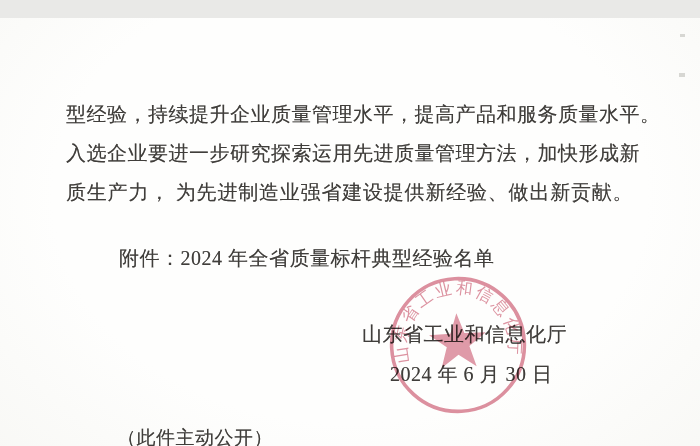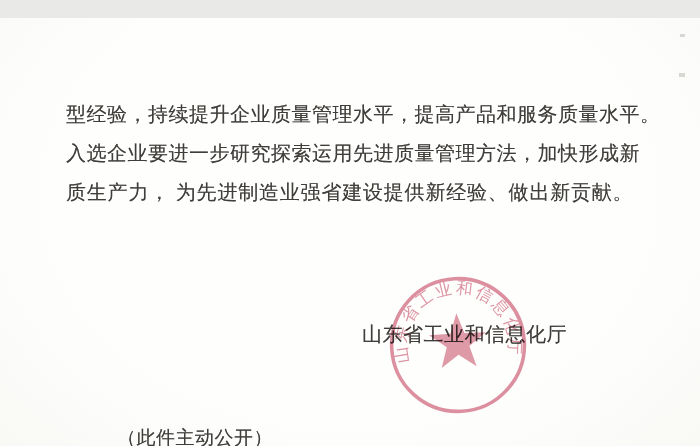--- a/index.html
+++ b/index.html
@@ -54,23 +54,25 @@
 <body>
 
 <div class="page">
 
   <div class="doc-line body-line1">型经验，持续提升企业质量管理水平，提高产品和服务质量水平。</div>
 
   <div class="doc-line body-line3">质生产力， 为先进制造业强省建设提供新经验、做出新贡献。</div>
 
   <div class="doc-line body-line2">入选企业要进一步研究探索运用先进质量管理方法，加快形成新</div>
 
+  <div class="doc-line attachment-line">附件：2024 年全省质量标杆典型经验名单</div>
 
   <div class="doc-line agency-line">山东省工业和信息化厅</div>
 
+  <div class="doc-line date-line">2024 年 6 月 30 日</div>
 
   <div class="doc-line footer-note">（此件主动公开）</div>
 
   <svg class="seal" viewBox="0 0 138 138">
     <circle cx="69" cy="69" r="64.5" fill="none" stroke="#cc5c72" stroke-width="3.5" stroke-opacity="0.8"></circle>
     <path id="seal-arc" d="M 33.6,104.4 A 50,50 0 1 1 104.4,104.4" fill="none"></path>
     <text font-size="16" fill="#cc5c72" fill-opacity="0.78" letter-spacing="2.5" font-family="Liberation Serif, DejaVu Serif, serif">
       <textPath href="#seal-arc" startOffset="50%" text-anchor="middle">山东省工业和信息化厅</textPath>
     </text>
     <polygon points="69,38 75.8,57.6 96.6,58 80,70.6 86,90.5 69,78.6 52,90.5 58,70.6 41.4,58 62.2,57.6" fill="#cc5c72" fill-opacity="0.72"></polygon>

